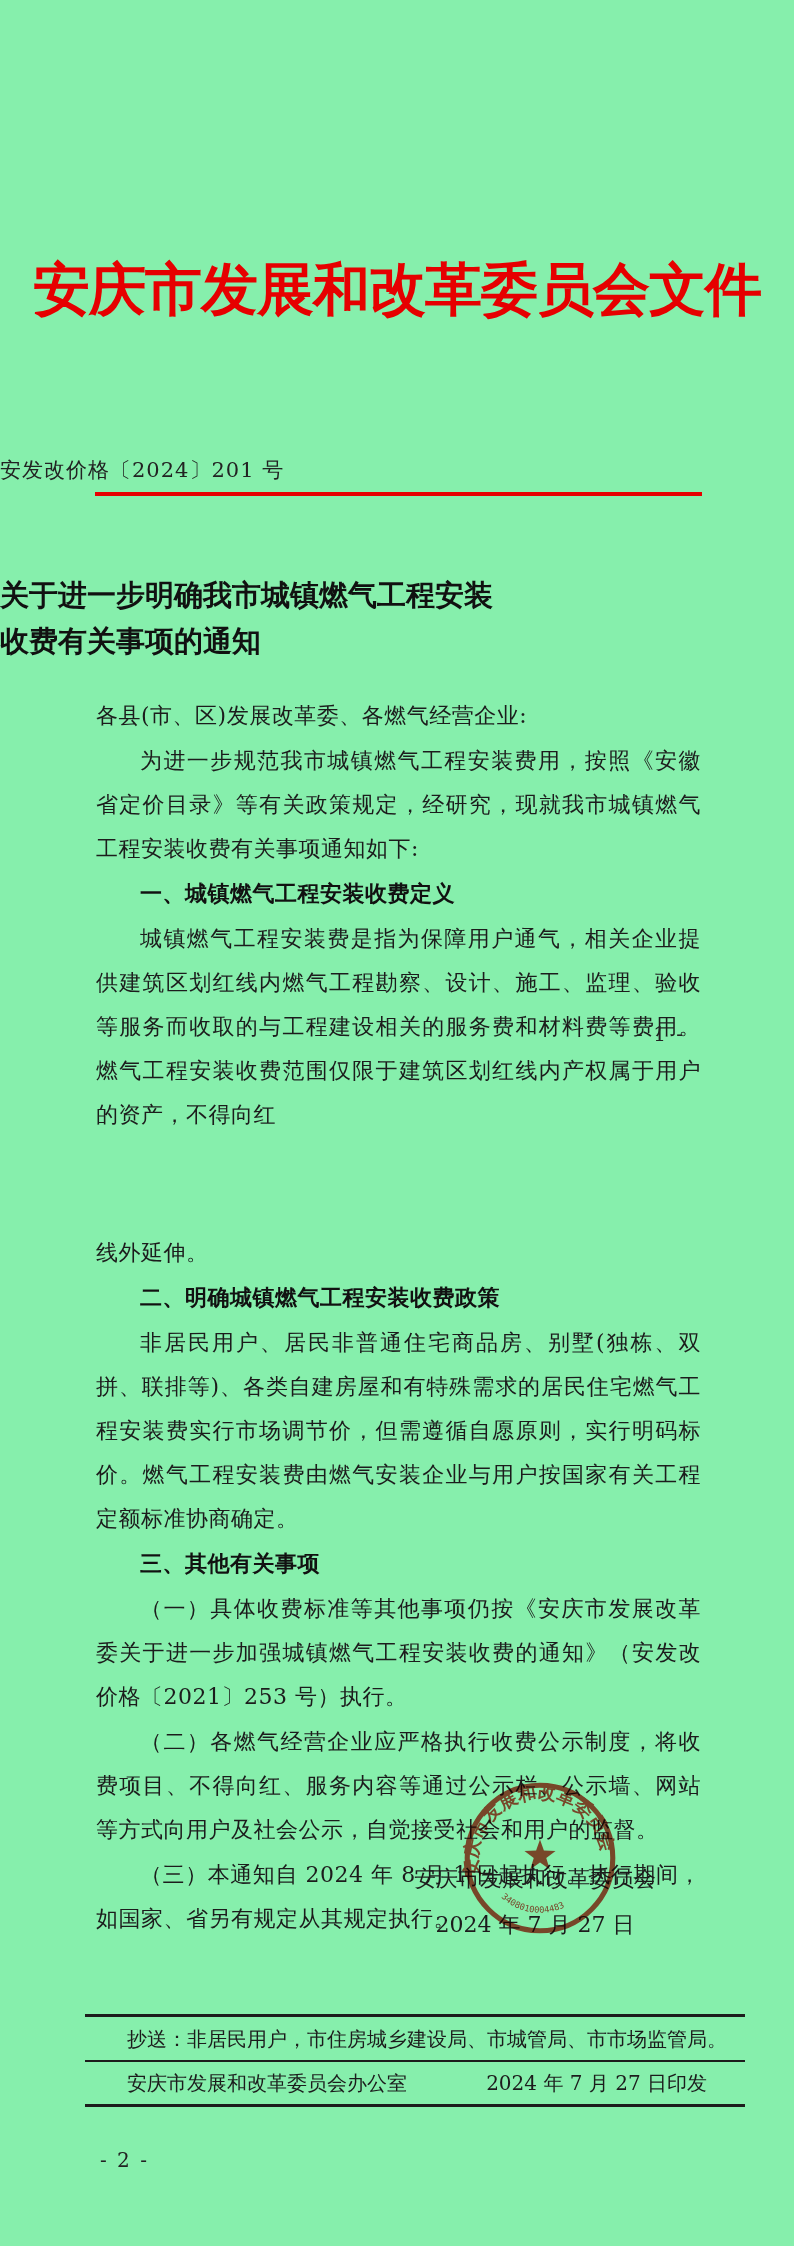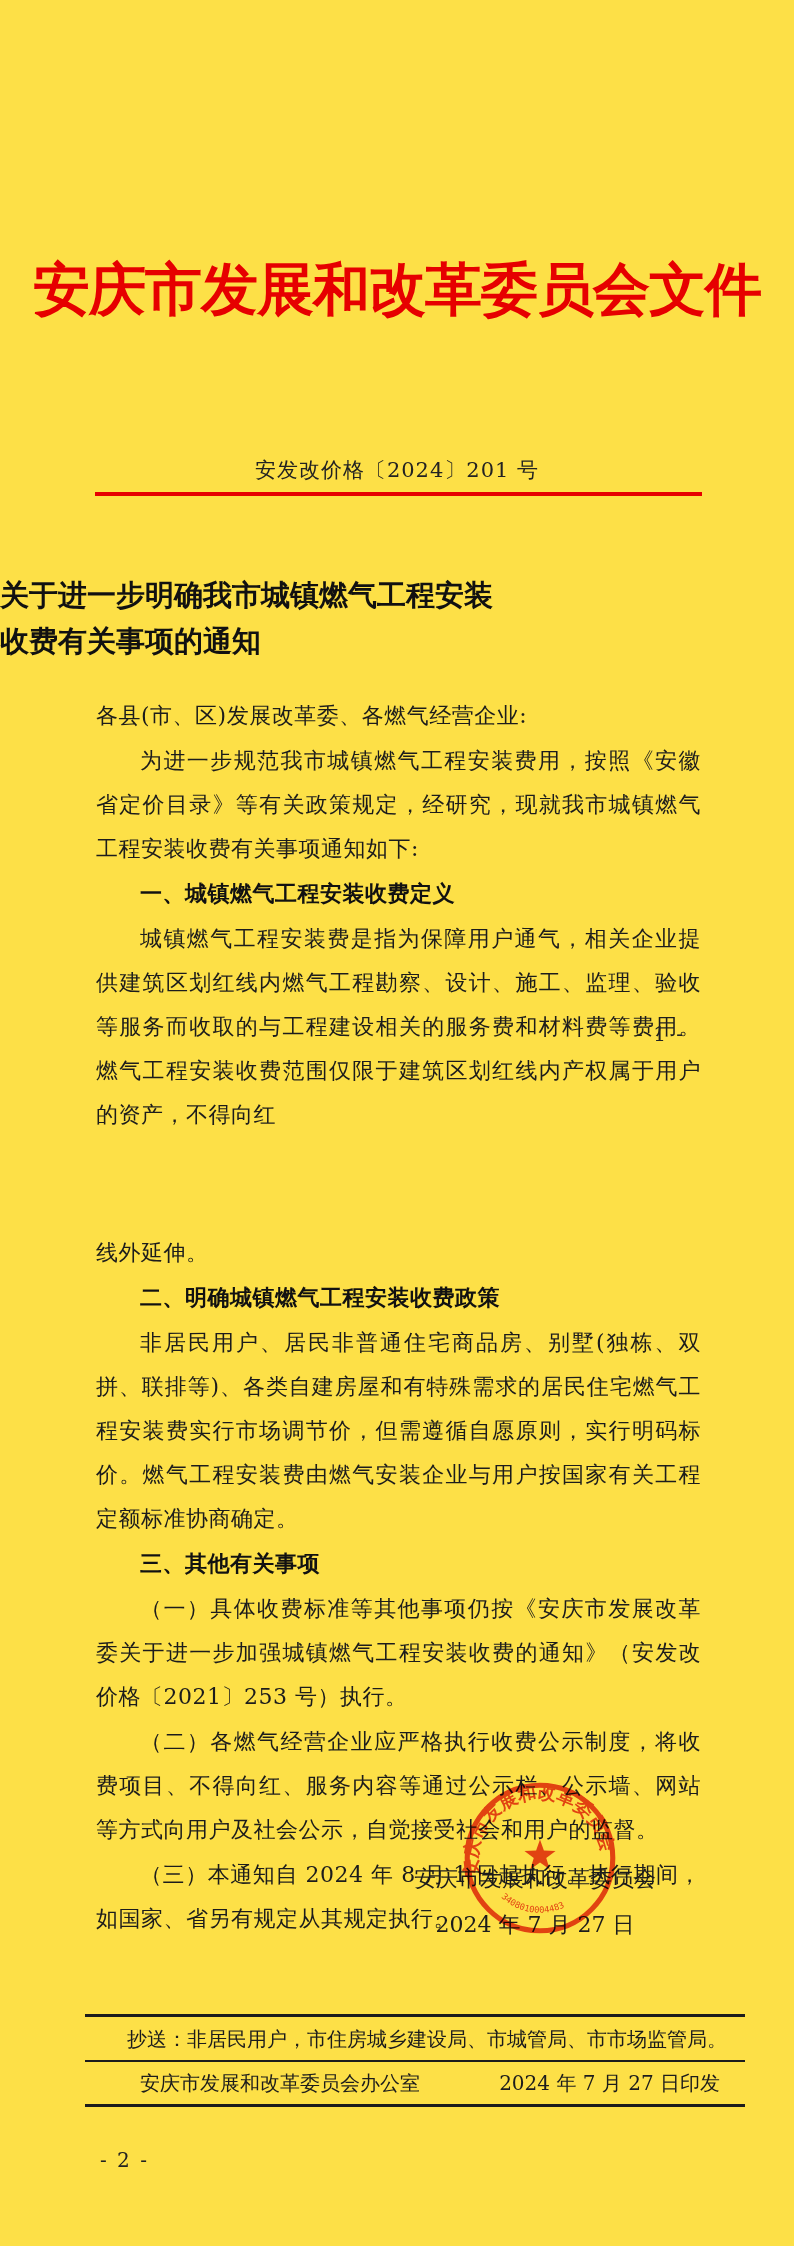--- a/index.html
+++ b/index.html
@@ -1,36 +1,36 @@
 <!DOCTYPE html>
 <html><head>
 <meta charset="utf-8">
 <style>
   html,body{margin:0;padding:0;background:#ffffff;}
   .page{
     position:relative;
     width:794px;height:2246px;
-    background:#fde047;
+    background:#86efac;
     font-family:"DejaVu Serif","Liberation Serif",serif;
     color:#1c1c1c;
     overflow:hidden;
   }
   
   .banner{
     position:absolute;top:252px;left:0;width:794px;
     text-align:center;
     font-size:57px;font-weight:900;
     letter-spacing:-1px;
     color:#e60000;
     font-family:"DejaVu Serif","Liberation Serif",serif;
     white-space:nowrap;
   }
   .doc-number{
     position:absolute;top:456px;left:0;width:794px;
-    text-align:center;font-size:21px;color:#222;
+    text-align:left;font-size:21px;color:#222;
     letter-spacing:1px;
   }
   .red-rule{
     position:absolute;top:492px;left:95px;width:607px;height:4px;
     background:#e60000;
   }
   .doc-title{
     position:absolute;top:572px;left:0;width:794px;
     font-size:29px;line-height:46px;
     font-weight:600;color:#111;
@@ -73,21 +73,21 @@
   .f-line-top{top:2014px;height:3px;}
   .f-line-mid{top:2060px;height:2px;}
   .f-line-bot{top:2104px;height:3px;}
   .footer-cc{
     position:absolute;top:2026px;left:127px;width:580px;
     font-size:20px;color:#1c1c1c;white-space:nowrap;
   }
   .footer-row{
     position:absolute;top:2070px;left:127px;width:580px;
     display:flex;justify-content:space-between;
-    font-size:20px;color:#1c1c1c;white-space:nowrap;margin-left:13px;
+    font-size:20px;color:#1c1c1c;white-space:nowrap;
   }
 </style>
 </head>
 <body>
 
 <div class="page">
 
   <div class="banner">安庆市发展和改革委员会文件</div>
 
   <div class="doc-number">安发改价格〔2024〕201 号</div>

